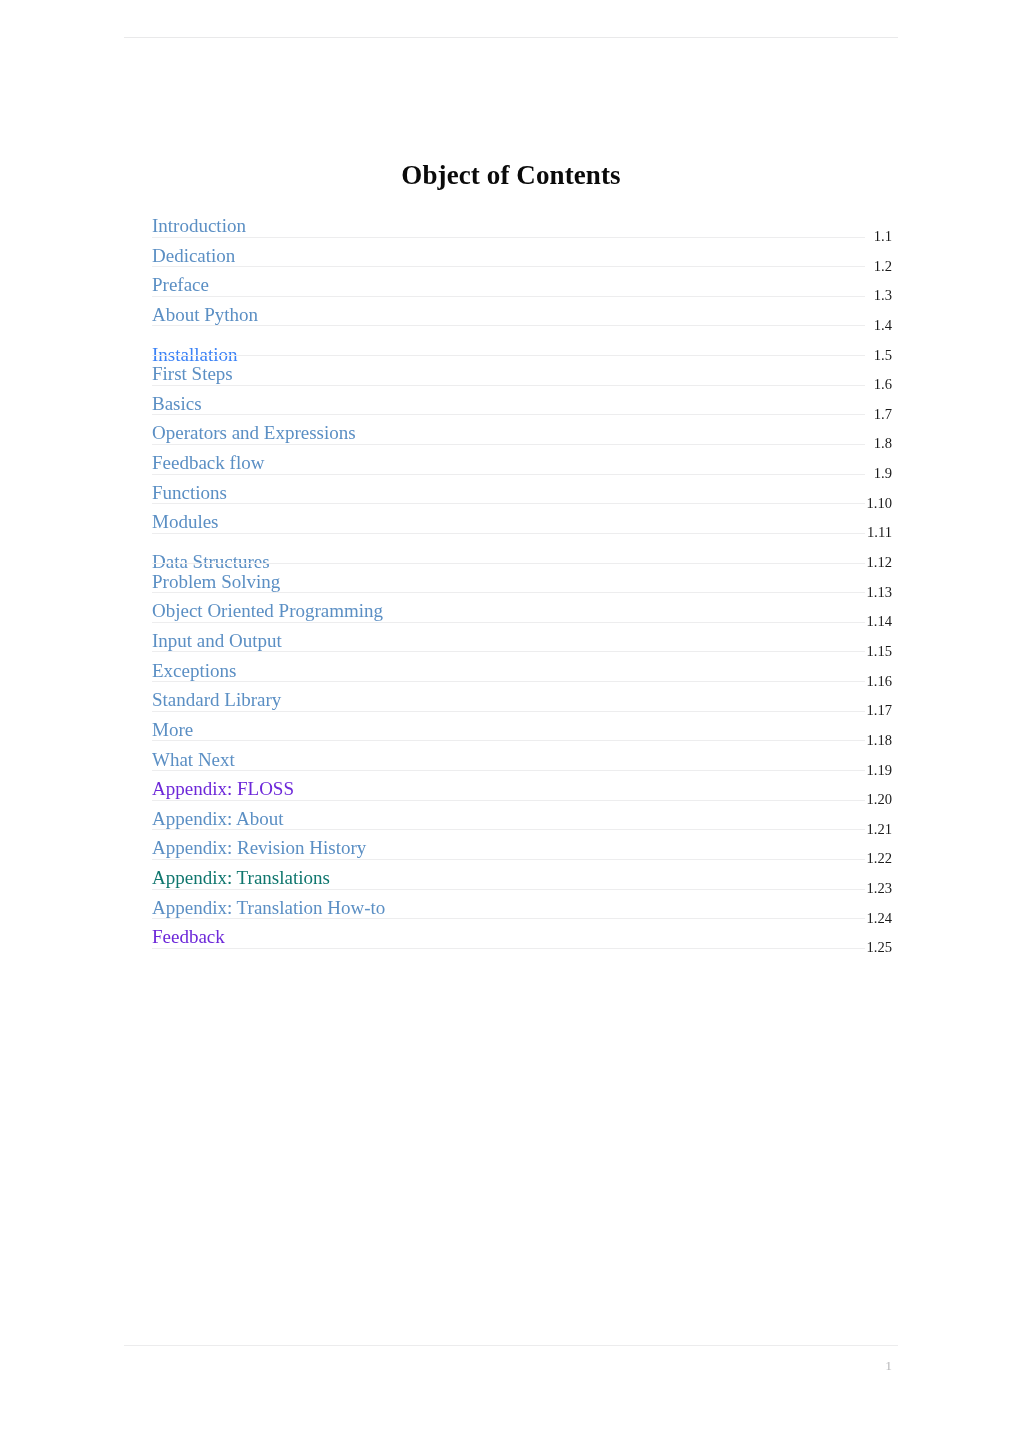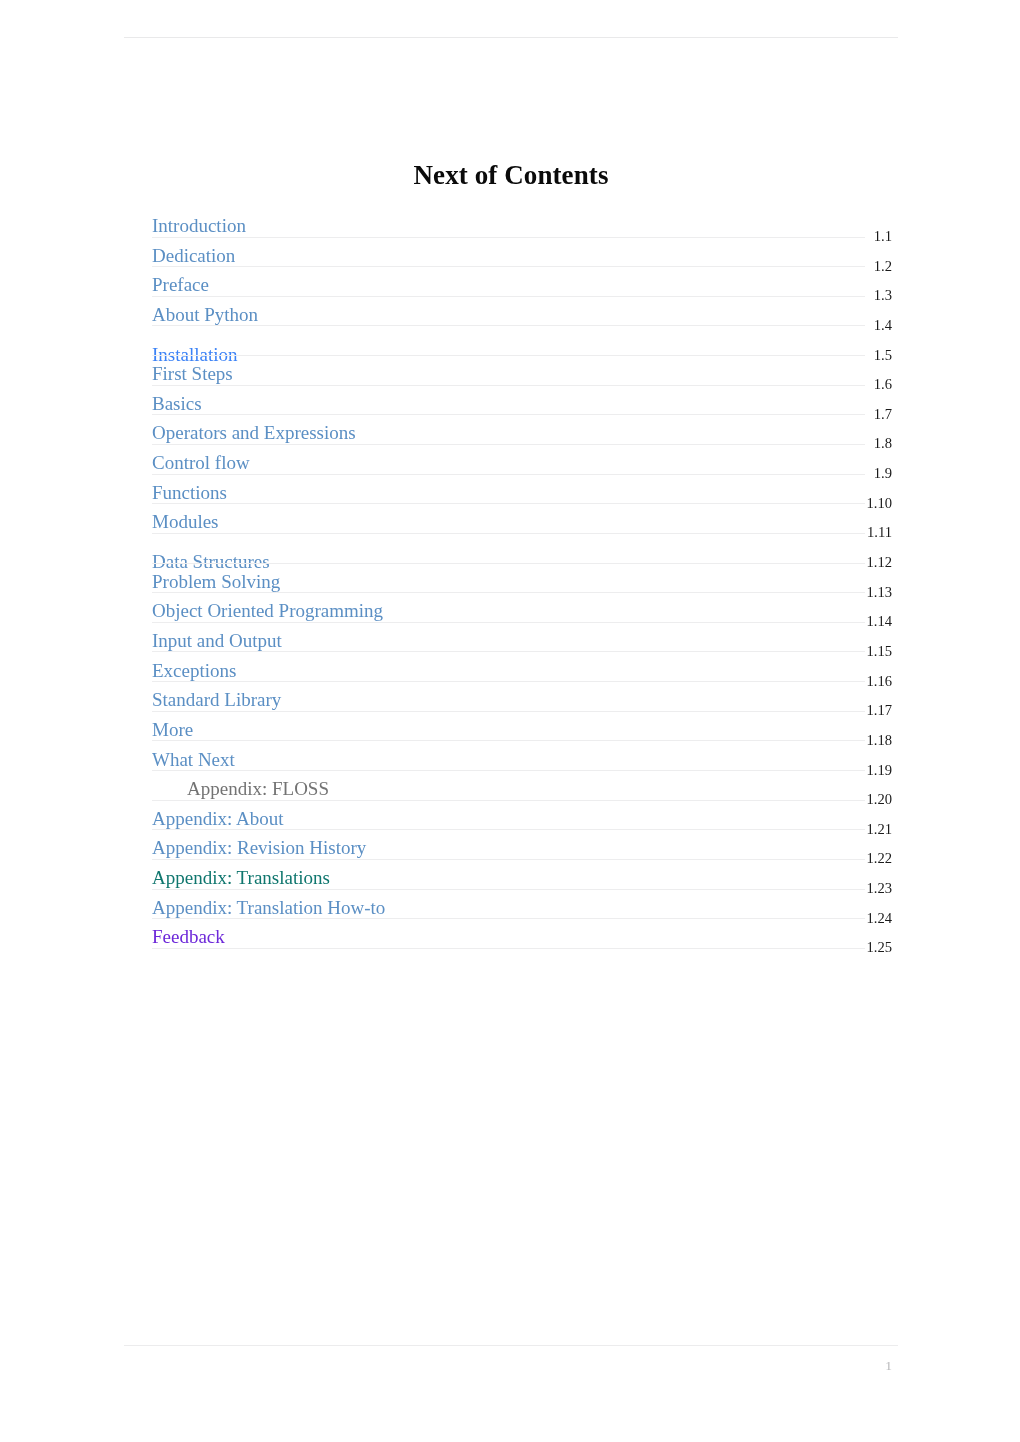--- a/index.html
+++ b/index.html
@@ -109,21 +109,21 @@
     background: #ededee;
   }
 </style>
 </head>
 <body>
 
 <div class="page">
 
   <div class="header-rule"></div>
 
-  <div class="toc-title">Next of Contents</div>
+  <div class="toc-title">Object of Contents</div>
 
   <div class="toc-list">
       <div class="toc-row">
         <a class="toc-label" style="text-decoration: none; color: rgb(91, 143, 196);">Introduction</a>
         <span class="toc-num">1.1</span>
         <div class="toc-rule"></div>
       </div>
       <div class="toc-row">
         <a class="toc-label" style="text-decoration: none; color: rgb(91, 143, 196);">Dedication</a>
         <span class="toc-num">1.2</span>
@@ -153,21 +153,21 @@
         <a class="toc-label" style="text-decoration: none; color: rgb(91, 143, 196); text-align: center;">Basics</a>
         <span class="toc-num">1.7</span>
         <div class="toc-rule"></div>
       </div>
       <div class="toc-row">
         <a class="toc-label" style="text-decoration: none; color: rgb(91, 143, 196);">Operators and Expressions</a>
         <span class="toc-num">1.8</span>
         <div class="toc-rule"></div>
       </div>
       <div class="toc-row">
-        <a class="toc-label" style="text-decoration: none; color: rgb(91, 143, 196);">Control flow</a>
+        <a class="toc-label" style="text-decoration: none; color: rgb(91, 143, 196);">Feedback flow</a>
         <span class="toc-num">1.9</span>
         <div class="toc-rule"></div>
       </div>
       <div class="toc-row">
         <a class="toc-label" style="text-decoration: none; color: rgb(91, 143, 196);">Functions</a>
         <span class="toc-num">1.10</span>
         <div class="toc-rule"></div>
       </div>
       <div class="toc-row">
         <a class="toc-label" style="text-decoration: none; color: rgb(91, 143, 196);">Modules</a>
@@ -208,21 +208,21 @@
         <a class="toc-label" style="text-decoration: none; color: rgb(91, 143, 196);">More</a>
         <span class="toc-num">1.18</span>
         <div class="toc-rule"></div>
       </div>
       <div class="toc-row">
         <a class="toc-label" style="text-decoration: none; color: rgb(91, 143, 196);">What Next</a>
         <span class="toc-num">1.19</span>
         <div class="toc-rule"></div>
       </div>
       <div class="toc-row">
-        <a class="toc-label" style="text-decoration: none; color: #737373; margin-left: 35px;">Appendix: FLOSS</a>
+        <a class="toc-label" style="text-decoration: none; color: #6d28d9;">Appendix: FLOSS</a>
         <span class="toc-num">1.20</span>
         <div class="toc-rule"></div>
       </div>
       <div class="toc-row">
         <a class="toc-label" style="text-decoration: none; color: rgb(91, 143, 196);">Appendix: About</a>
         <span class="toc-num">1.21</span>
         <div class="toc-rule"></div>
       </div>
       <div class="toc-row">
         <a class="toc-label" style="text-decoration: none; color: rgb(91, 143, 196);">Appendix: Revision History</a>

